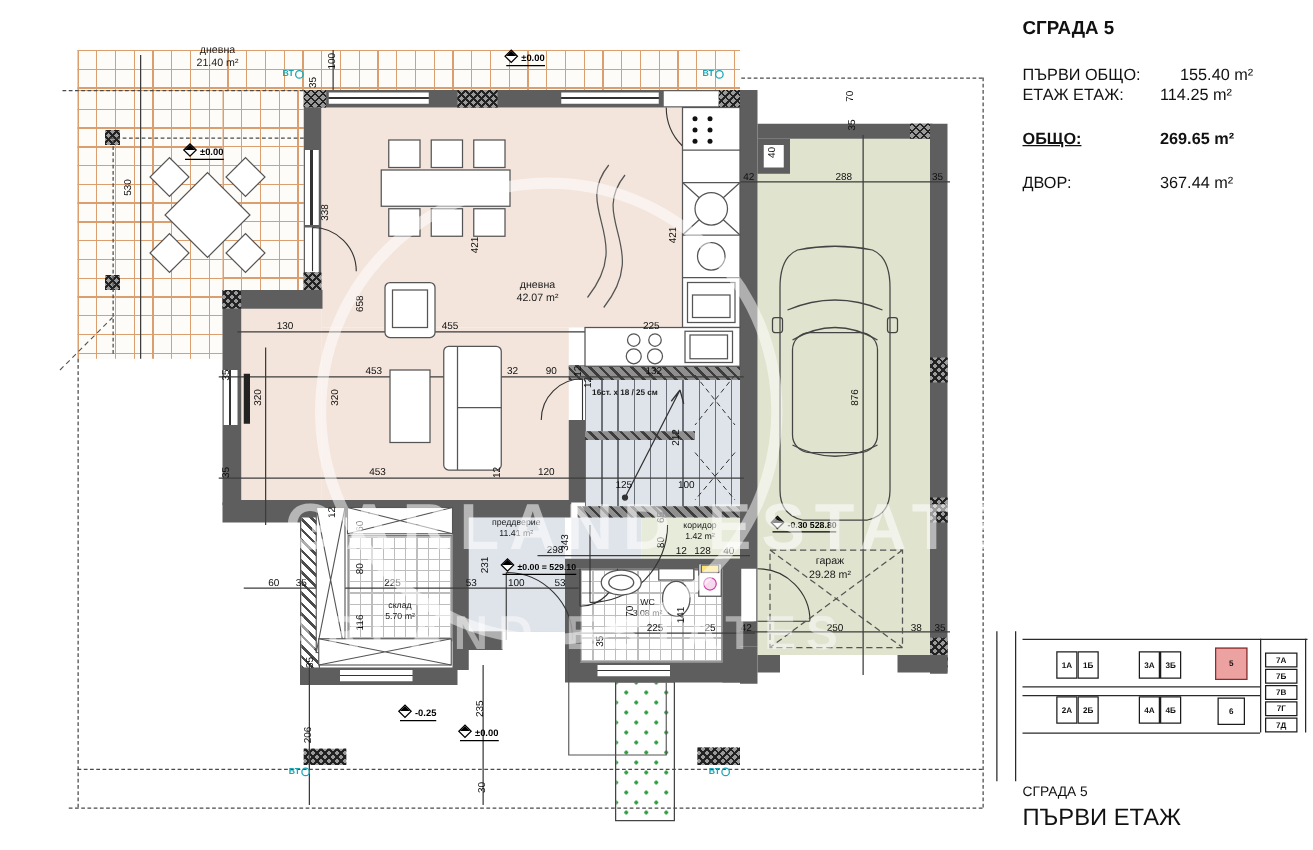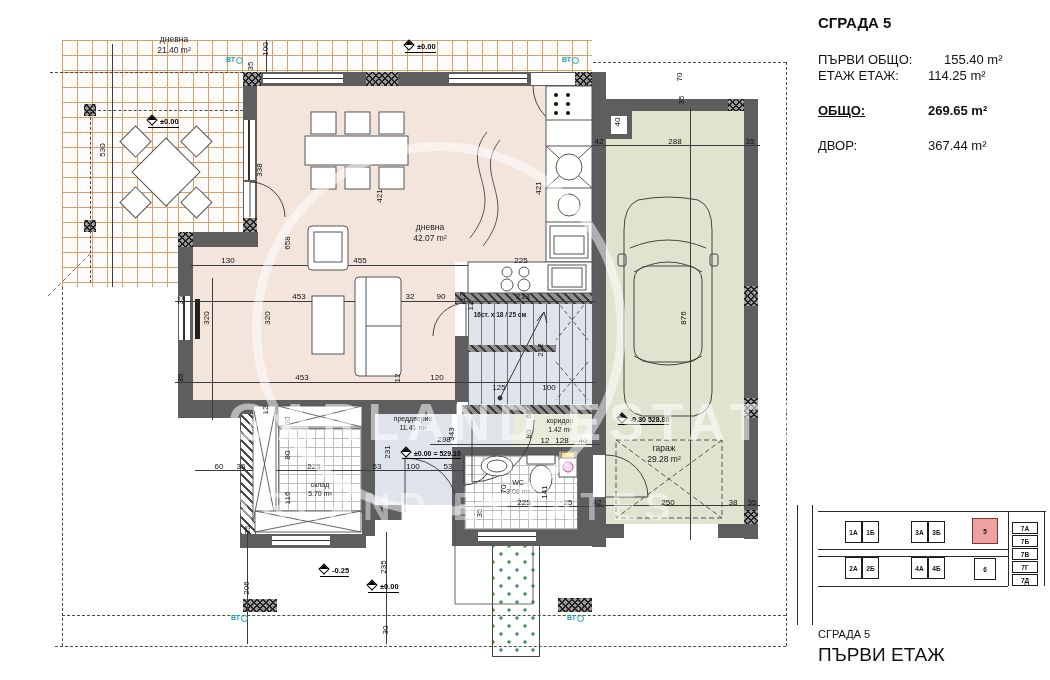--- a/index.html
+++ b/index.html
@@ -340,21 +340,21 @@
       <span class="dim v" style="left: 380px; top: 196px;">421</span>
       <span class="dim v" style="left: 539px; top: 188px;">421</span>
       <span class="dim" style="left: 228px; top: 261px;">130</span>
       <span class="dim" style="left: 360px; top: 261px;">455</span>
       <span class="dim" style="left: 521px; top: 261px;">225</span>
       <span class="dim" style="left: 299px; top: 297px;">453</span>
       <span class="dim" style="left: 302px; top: 378px;">453</span>
       <span class="dim" style="left: 410px; top: 297px;">32</span>
       <span class="dim" style="left: 441px; top: 297px;">90</span>
       <span class="dim v" style="left: 463px; top: 297px;">12</span>
-      <span class="dim" style="left: 523px; top: 297px;">213</span>
+      <span class="dim" style="left: 523px; top: 297px;">132</span>
       <span class="dim v" style="left: 207px; top: 318px;">320</span>
       <span class="dim v" style="left: 268px; top: 318px;">320</span>
       <span class="dim v" style="left: 181px; top: 300px;">35</span>
       <span class="dim v" style="left: 181px; top: 378px;">35</span>
       <span class="dim v" style="left: 398px; top: 378px;">12</span>
       <span class="dim" style="left: 437px; top: 378px;">120</span>
       <span class="dim" style="left: 499px; top: 388px;">125</span>
       <span class="dim" style="left: 549px; top: 388px;">100</span>
       <span class="dim v" style="left: 541px; top: 350px;">212</span>
       <span class="dim v" style="left: 452px; top: 434px;">343</span>

